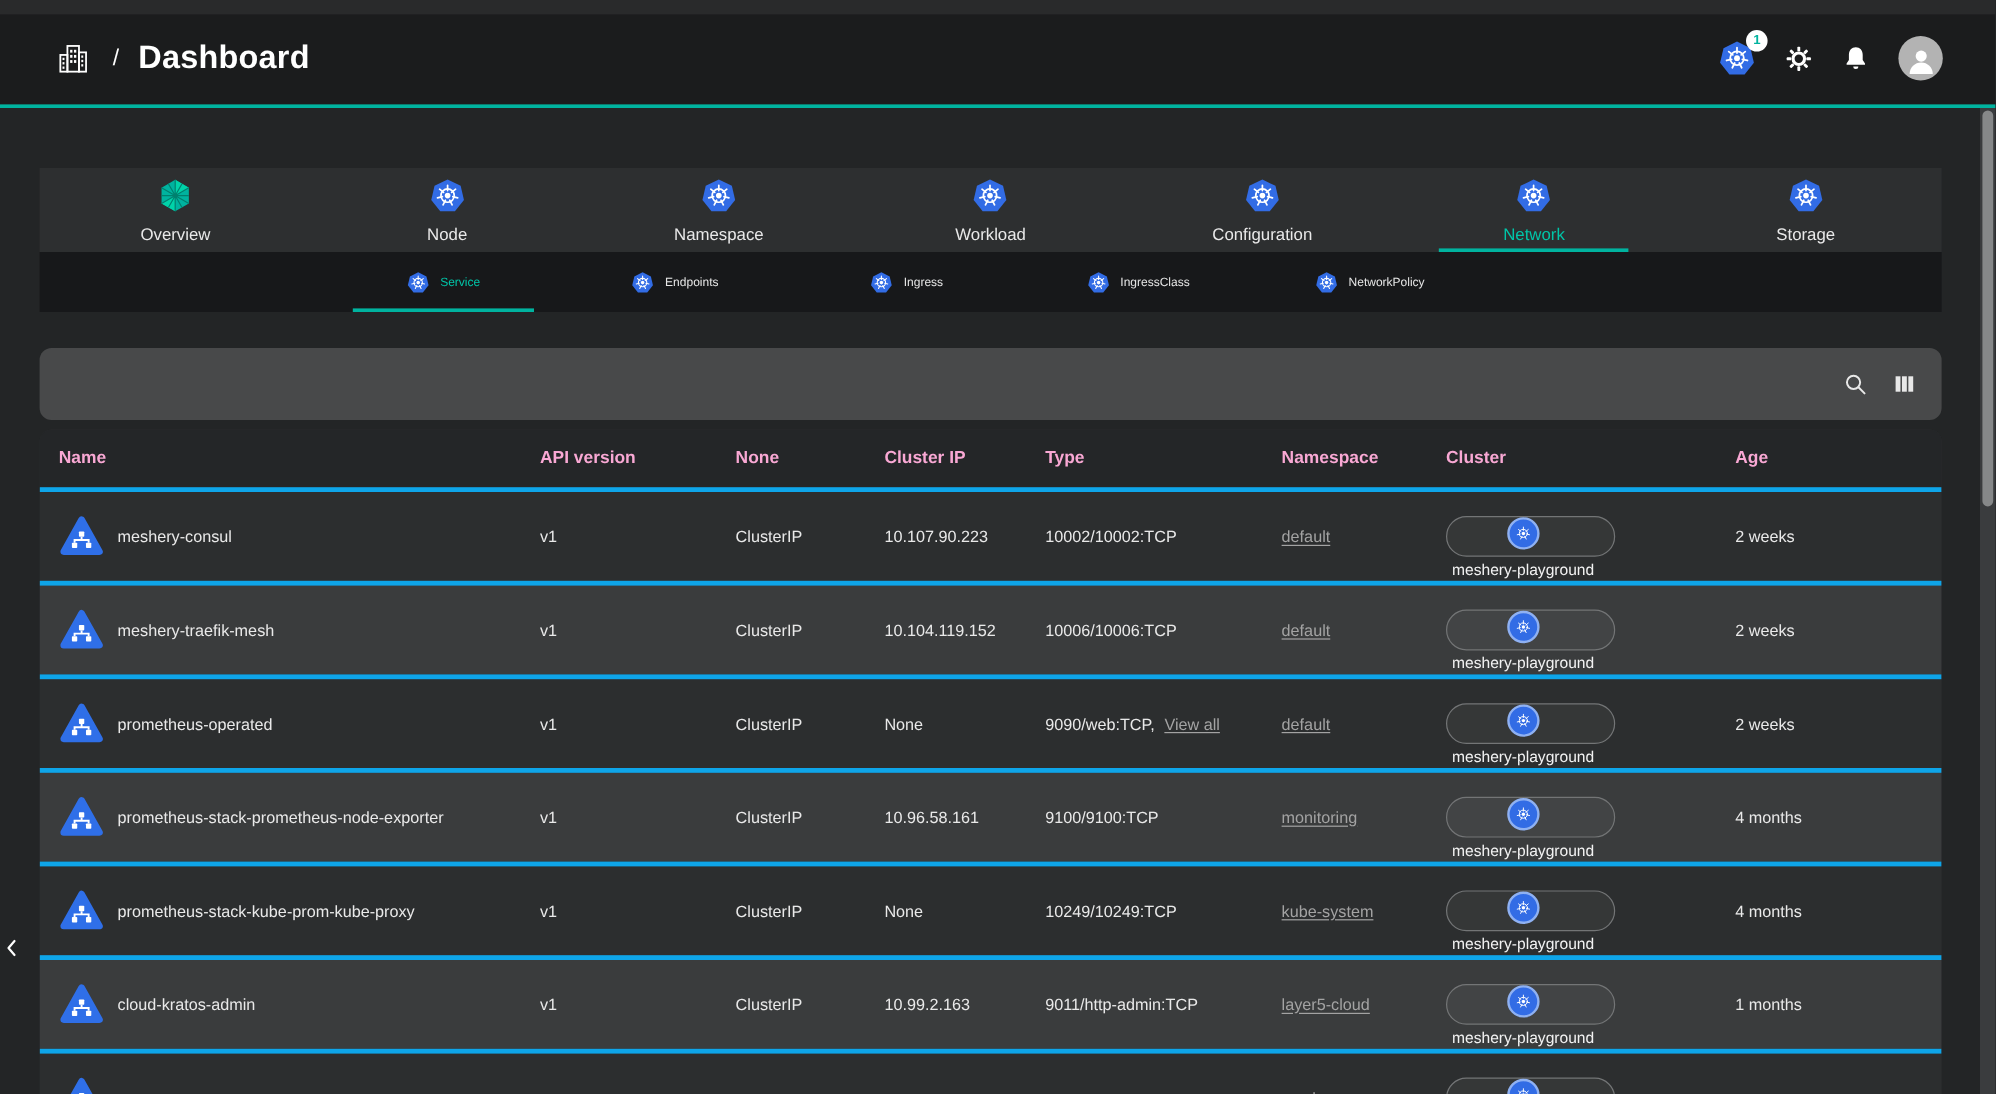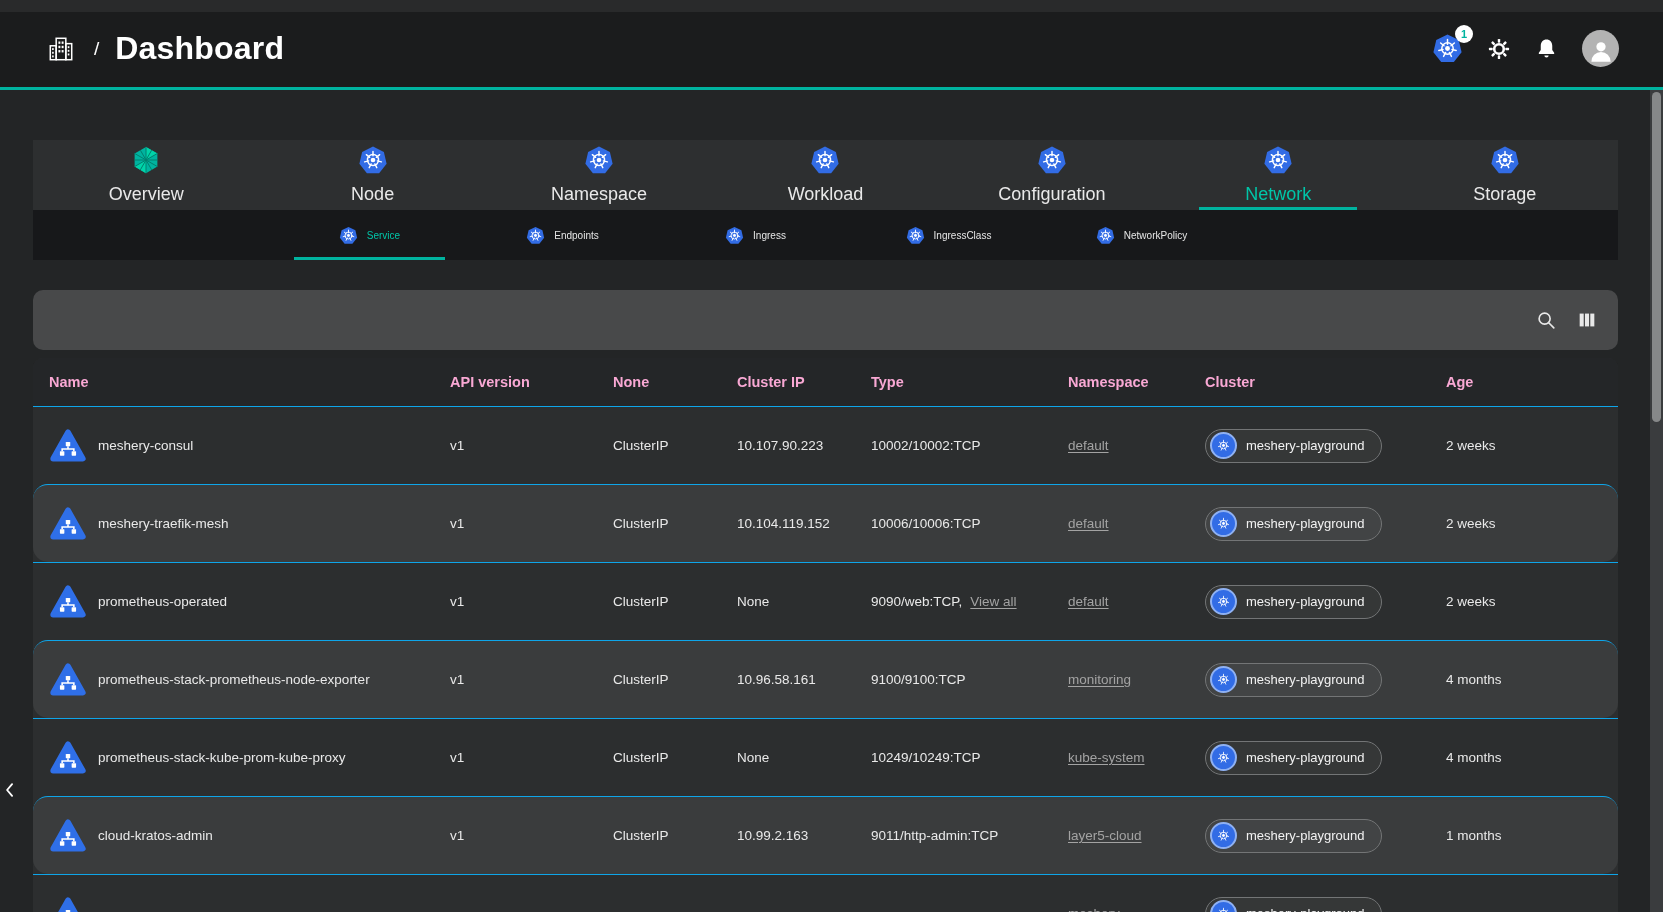--- a/index.html
+++ b/index.html
@@ -9,39 +9,39 @@
     font-family:"Liberation Sans", sans-serif;
     -webkit-font-smoothing:antialiased;
   }
   svg{display:block;}
   
   .app-header{position:absolute;top:0;left:0;right:0;height:87px;background:#1b1c1d;
     display:flex;align-items:center;padding:10px 44px 0 46px;box-sizing:border-box;}
   .app-header::before{content:"";position:absolute;top:0;left:0;right:0;height:12px;background:#292a2b;}
   .logo-ic{width:30px;height:30px;}
   .crumb-sep{font-size:19px;color:#ffffff;margin:0 16px 0 18px;}
-  .hdr-title{font-size:32px;font-weight:bold;color:#ffffff;letter-spacing:.2px;}
+  .hdr-title{font-size:27px;font-weight:bold;color:#ffffff;letter-spacing:.2px;}
   .hdr-right{margin-left:auto;display:flex;align-items:center;gap:24px;}
   .ctx{position:relative;width:31px;height:31px;cursor:pointer;}
   .ctx svg{width:31px;height:31px;}
   .badge{position:absolute;top:-8px;right:-10px;width:18px;height:18px;border-radius:50%;
     background:#ffffff;color:#00B39F;font-size:11px;font-weight:bold;
     display:flex;align-items:center;justify-content:center;}
   .gear-ic{width:24px;height:24px;cursor:pointer;}
   .bell-ic{width:23px;height:23px;cursor:pointer;}
   .avatar{width:37px;height:37px;border-radius:50%;background:#b3b3b3;overflow:hidden;
     display:flex;justify-content:center;cursor:pointer;}
   .avatar svg{width:30px;height:30px;margin-top:6px;}
   .green-divider{position:absolute;top:87px;left:0;right:0;height:3px;background:#00B39F;}
   
   .tabbar{position:absolute;top:140px;left:33px;width:1585px;height:70px;background:#2d2f30;display:flex;}
   .tab{flex:1;display:flex;flex-direction:column;align-items:center;justify-content:center;gap:9px;
     position:relative;cursor:pointer;}
   .tab svg{width:30px;height:30px;}
-  .tab-label{font-size:18px;color:#e9e9e9;}
+  .tab-label{font-size:14px;color:#e9e9e9;}
   .tab.active .tab-label{color:#00C5A8;}
   .tab.active::after{content:"";position:absolute;bottom:0;left:50%;transform:translateX(-50%);
     width:158px;height:3px;background:#00B39F;}
   
   .subtabbar{position:absolute;top:210px;left:33px;width:1585px;height:50px;background:#17181a;
     display:flex;padding-left:240px;box-sizing:border-box;}
   .subtab{width:193px;display:flex;align-items:center;justify-content:center;gap:9px;
     position:relative;cursor:pointer;}
   .subtab svg{width:19px;height:19px;}
   .subtab-label{font-size:10px;color:#e6e6e6;}
@@ -51,30 +51,30 @@
   .toolbar{position:absolute;top:290px;left:33px;width:1585px;height:60px;background:#48494a;
     border-radius:10px;display:flex;align-items:center;justify-content:flex-end;
     padding-right:20px;box-sizing:border-box;gap:19px;}
   .tool-ic{width:22px;height:22px;cursor:pointer;}
   
   .tablecard{position:absolute;top:358px;left:33px;width:1585px;background:#2c2e2f;
     border-radius:10px 10px 0 0;overflow:hidden;}
   .thead,.trow{display:grid;grid-template-columns:401px 163px 124px 134px 197px 137px 241px 1fr;
     align-items:center;padding-left:16px;box-sizing:border-box;}
   .thead{height:48px;background:#242628;font-size:14.5px;font-weight:bold;color:#f9a8d4;}
-  .trow{height:78px;border-top:1px solid #0ea5e9;font-size:13.5px;color:#e9e9e9;cursor:pointer;}
-  .trow.alt{background:#3a3c3d;border-radius:15px;}
+  .trow{height:78px;border-top:4px solid #0ea5e9;font-size:13.5px;color:#e9e9e9;cursor:pointer;}
+  .trow.alt{background:#3a3c3d;}
   .namecell{display:flex;align-items:center;gap:11px;min-width:0;}
   .svc-ic{width:38px;height:38px;flex-shrink:0;}
   .nm{white-space:nowrap;overflow:hidden;text-overflow:ellipsis;}
   .lnk{color:#a3a3a3;text-decoration:underline;text-underline-offset:2px;cursor:pointer;}
   .portlink{margin-left:8px;font-weight:normal;}
   .chip{display:inline-flex;align-items:center;gap:9px;height:34px;border:1px solid #737576;
     border-radius:17px;padding:0 16px 0 4px;background:rgba(255,255,255,.045);cursor:pointer;
-    max-width:232px;box-sizing:border-box;}
+    max-width:232px;box-sizing:border-box;flex-direction:column;}
   .chip-ic{width:27px;height:27px;border-radius:50%;background:#326CE5;border:2px solid #8FB1F2;
     box-sizing:border-box;display:flex;align-items:center;justify-content:center;flex-shrink:0;}
   .chip-ic svg{width:15px;height:15px;}
   .chip-label{font-size:13px;color:#f2f2f2;white-space:nowrap;}
   
   .drawer-toggle{position:absolute;left:0;top:772px;width:24px;height:36px;display:flex;
     align-items:center;cursor:pointer;}
   .drawer-toggle svg{width:20px;height:20px;}
   .scrollbar{position:absolute;right:0;top:90px;width:13px;height:822px;background:#3a3c3e;}
   .scroll-thumb{position:absolute;top:2px;left:2px;width:9px;height:330px;background:#868889;border-radius:5px;}

